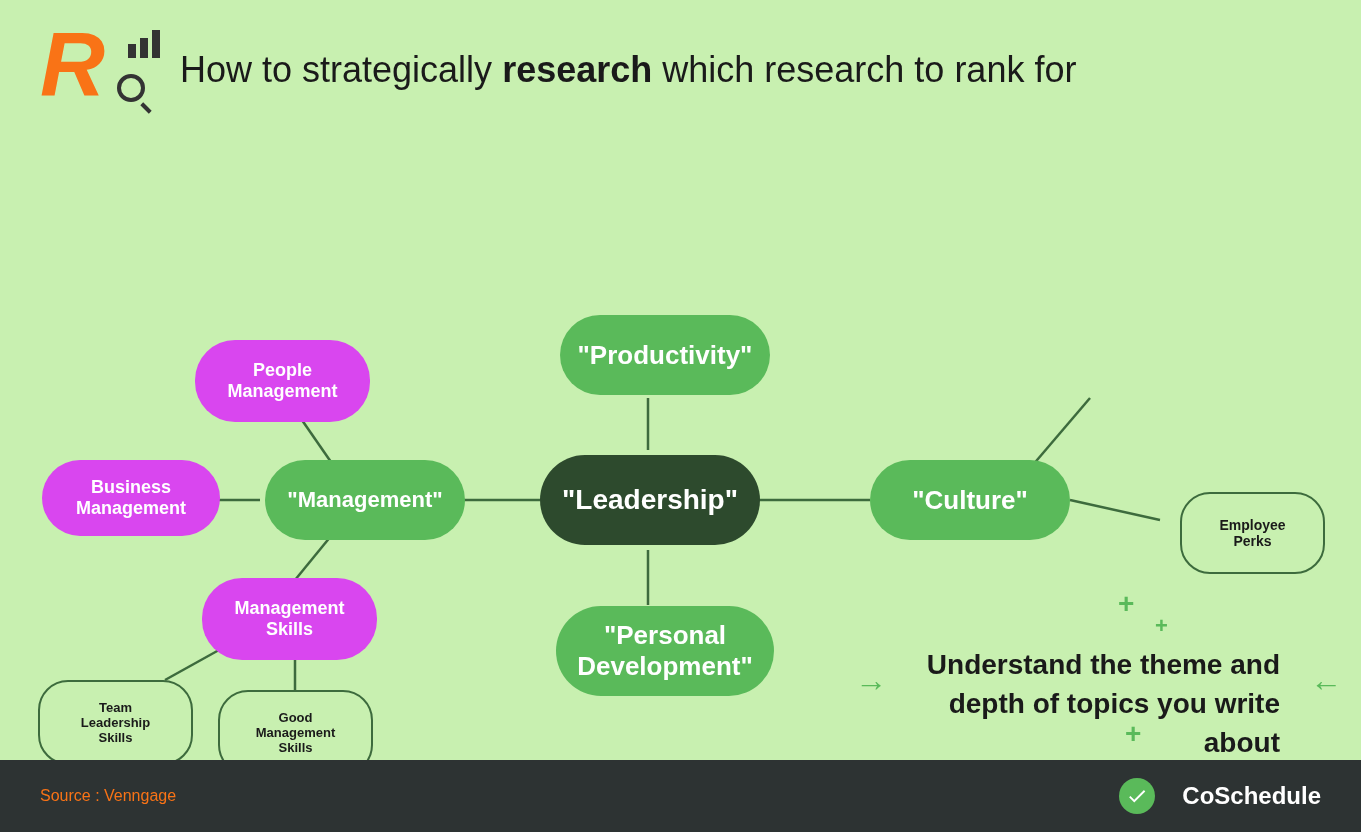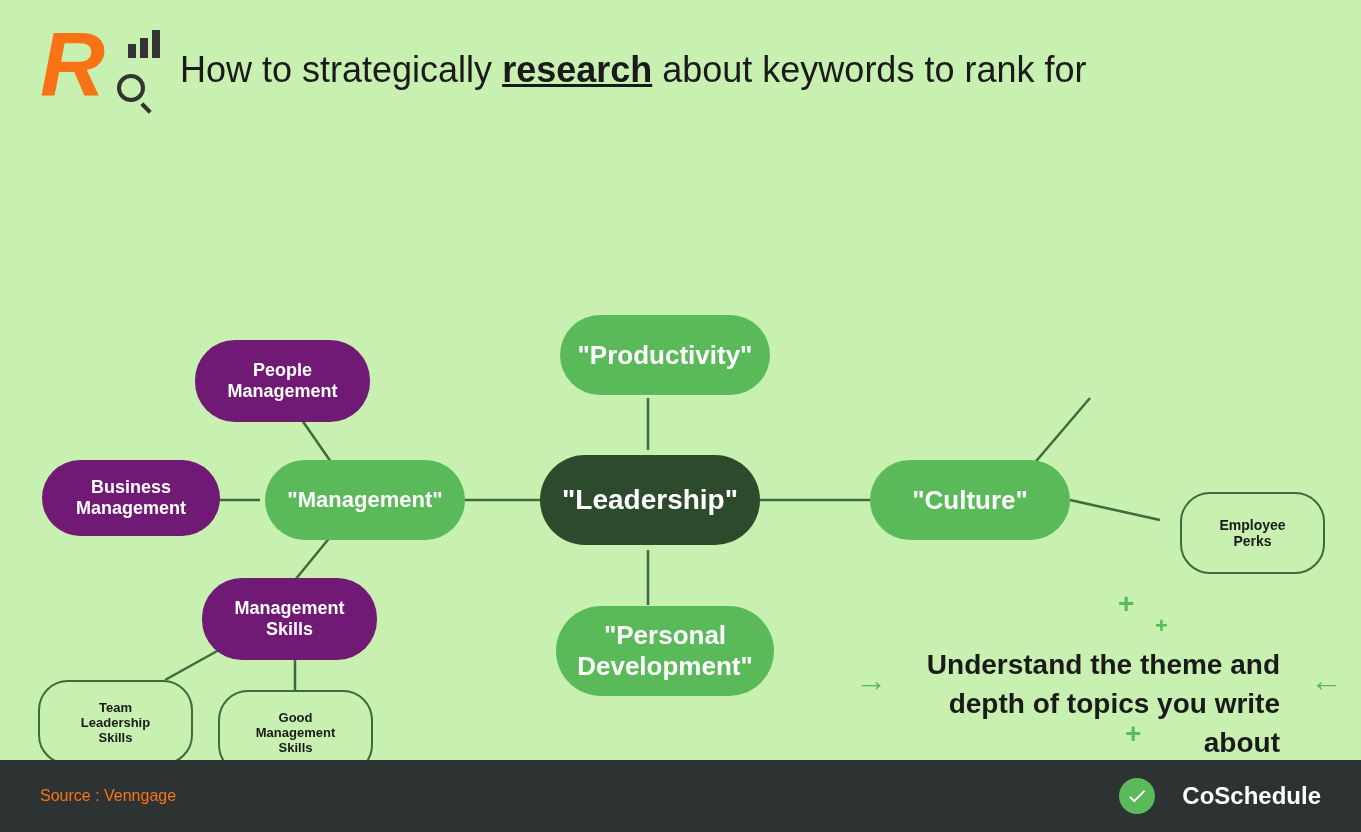--- a/index.html
+++ b/index.html
@@ -69,21 +69,20 @@
     }
 
     .header-title {
       font-size: 36px;
       color: #1a1a1a;
       font-weight: 400;
     }
 
     .header-title strong {
       font-weight: 900;
-      text-decoration: underline;
     }
 
     
     .diagram {
       position: relative;
       width: 100%;
       height: 600px;
       margin-top: 10px;
     }
 
@@ -127,21 +126,21 @@
     .node-large-medium-green {
       background: #5aba5a;
       color: white;
       border-radius: 50px;
       font-size: 22px;
       padding: 16px 28px;
     }
 
     
     .node-medium-dark {
-      background: #701a75;
+      background: #d946ef;
       color: white;
       border-radius: 40px;
       font-size: 18px;
       padding: 14px 22px;
     }
 
     
     .node-small-outline {
       background: #c8f0b0;
       color: #1a1a1a;
@@ -234,21 +233,21 @@
     <div class="logo-r">R</div>
     <div class="logo-icons">
       <div class="bar1"></div>
       <div class="bar2"></div>
       <div class="bar3"></div>
     </div>
     <div class="search-circle"></div>
     <div class="search-handle"></div>
   </div>
   <h1 class="header-title">
-    <span>How to strategically </span><strong>research</strong><span> about keywords to rank for</span>
+    <span>How to strategically </span><strong>research</strong><span> which research to rank for</span>
   </h1>
 </div>
 
 <div class="diagram">
 
   <svg class="lines-svg">
 
     <line x1="540" y1="350" x2="430" y2="350" stroke="#3d6b3d" stroke-width="2.5"></line>
 
     <line x1="755" y1="350" x2="870" y2="350" stroke="#3d6b3d" stroke-width="2.5"></line>

